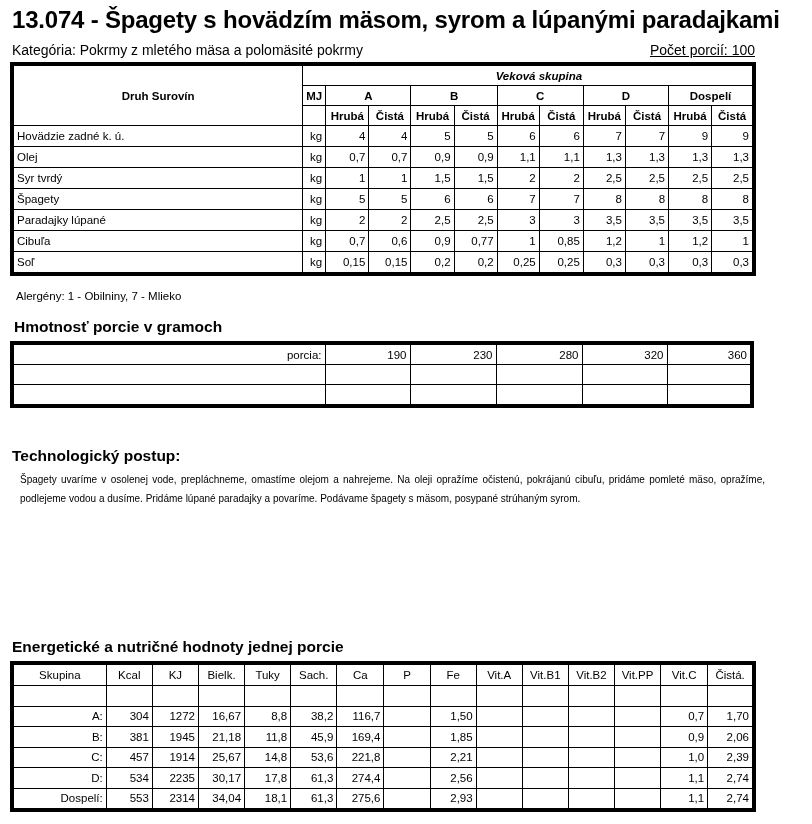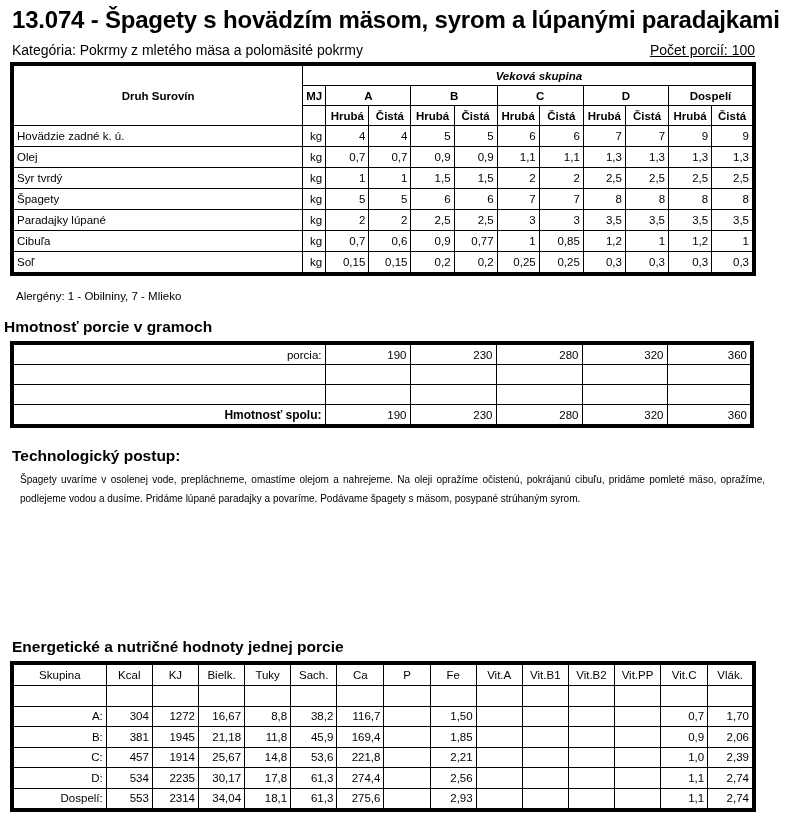--- a/index.html
+++ b/index.html
@@ -16,21 +16,21 @@
 
   #ing-table { left: 10px; top: 62px; width: 746px; }
   #ing-table th { font-weight: bold; text-align: center; height: 19px; }
   #ing-table td { height: 20px; }
   #ing-table td.num { text-align: right; }
   #ing-table td.mj { text-align: right; }
 
   #allergens { left: 16px; top: 290px; font-size: 11.5px; white-space: nowrap; }
 
   .section-h { font-size: 15.5px; font-weight: bold; white-space: nowrap; }
-  #weight-title { left: 4px; top: 318px; }
+  #weight-title { left: 14px; top: 318px; }
   #weight-table { left: 10px; top: 341px; width: 654px; }
   #weight-table td { height: 19px; text-align: right; }
   #weight-table td.lbl { text-align: right; }
   #weight-table tr.total td.lbl { font-weight: bold; font-size: 12px; }
 
   #tech-title { left: 12px; top: 447px; }
   #tech-text { left: 12px; top: 470px; width: 745px; font-size: 10px; line-height: 19px; text-align: justify; margin-left: 8px; }
 
   #nut-title { left: 12px; top: 638px; }
   #nut-table { left: 10px; top: 661px; width: 746px; }
@@ -219,28 +219,20 @@
         <td></td>
       </tr>
       <tr>
         <td class="lbl"></td>
         <td></td>
         <td></td>
         <td></td>
         <td></td>
         <td></td>
       </tr>
-      <tr class="total">
-        <td class="lbl">Hmotnosť spolu:</td>
-        <td>190</td>
-        <td>230</td>
-        <td>280</td>
-        <td>320</td>
-        <td>360</td>
-      </tr>
     </tbody>
 </table>
 
 <div id="tech-title" class="abs section-h">Technologický postup:</div>
 <div id="tech-text" class="abs">Špagety  uvaríme v osolenej vode, prepláchneme, omastíme olejom a nahrejeme. Na oleji opražíme očistenú, pokrájanú cibuľu, pridáme pomleté  mäso,  opražíme,  podlejeme  vodou a dusíme. Pridáme lúpané paradajky a povaríme. Podávame špagety s mäsom, posypané strúhaným syrom.</div>
 
 <div id="nut-title" class="abs section-h">Energetické a nutričné hodnoty jednej porcie</div>
 <table id="nut-table" class="outer">
   <colgroup>
     <col style="width:94px">
@@ -268,21 +260,21 @@
         <th>Tuky</th>
         <th>Sach.</th>
         <th>Ca</th>
         <th>P</th>
         <th>Fe</th>
         <th>Vit.A</th>
         <th>Vit.B1</th>
         <th>Vit.B2</th>
         <th>Vit.PP</th>
         <th>Vit.C</th>
-        <th>Vlák.</th>
+        <th>Čistá.</th>
       </tr>
     </thead>
   <tbody id="nut-body">
       <tr>
         <td></td>
         <td></td>
         <td></td>
         <td></td>
         <td></td>
         <td></td>

